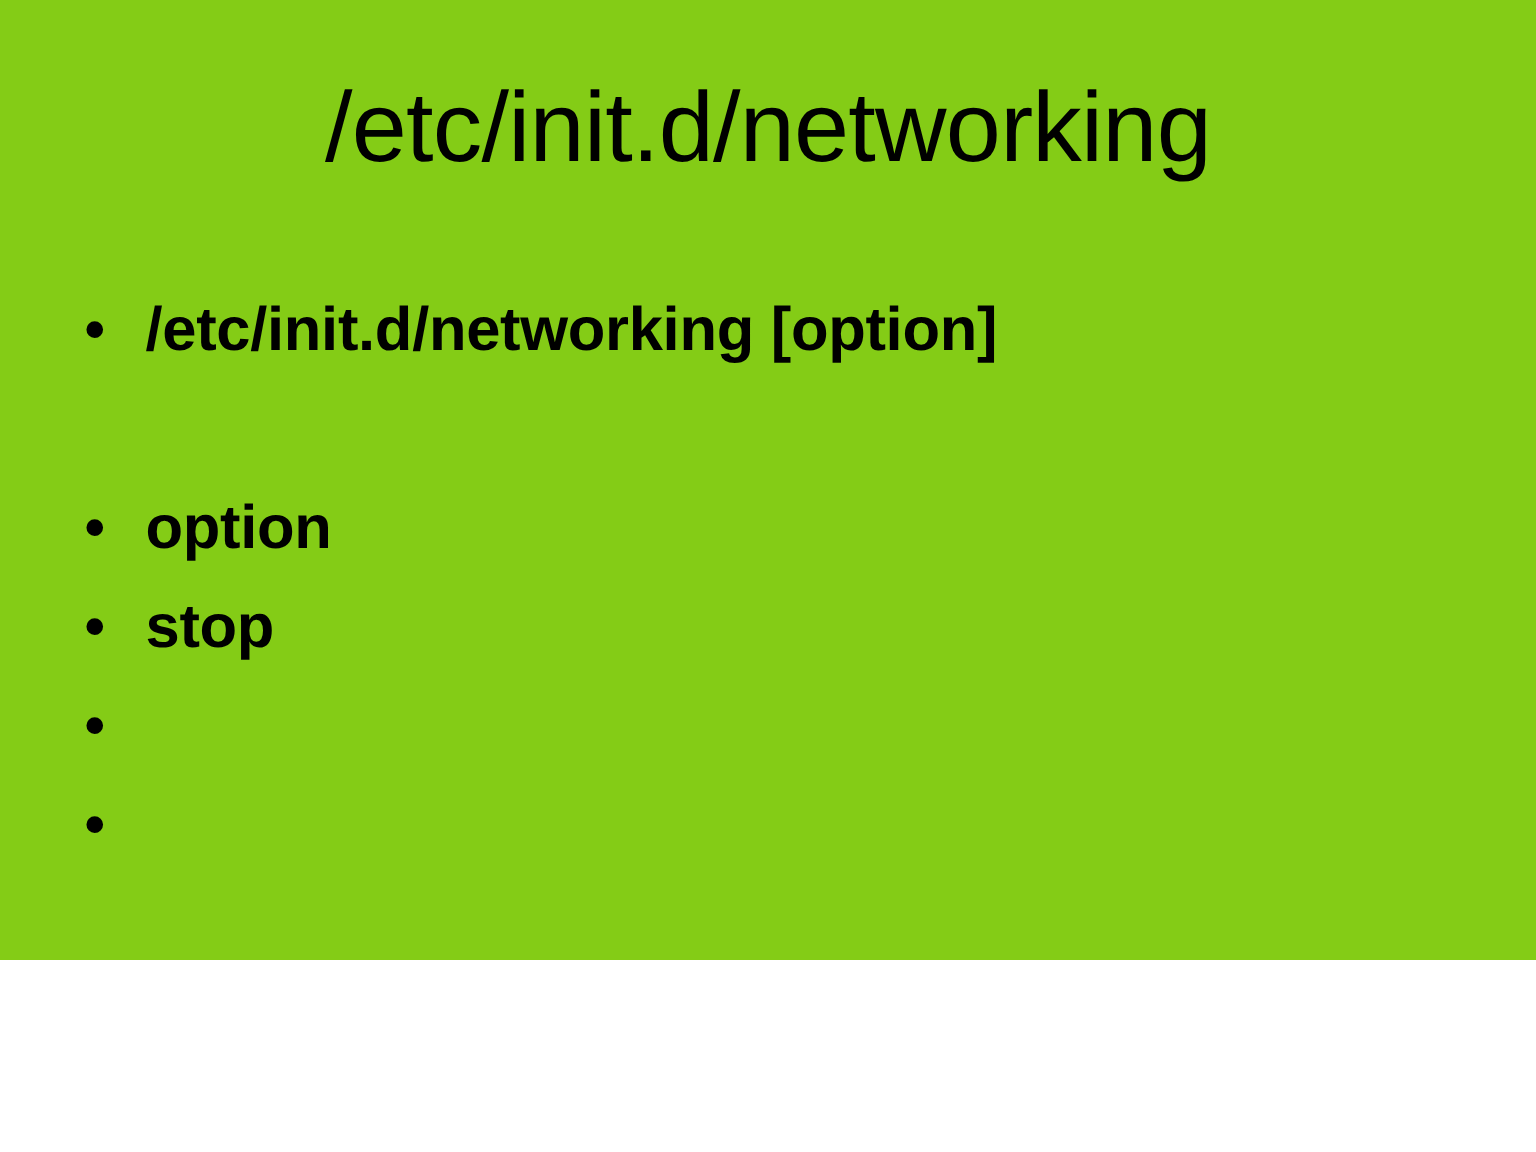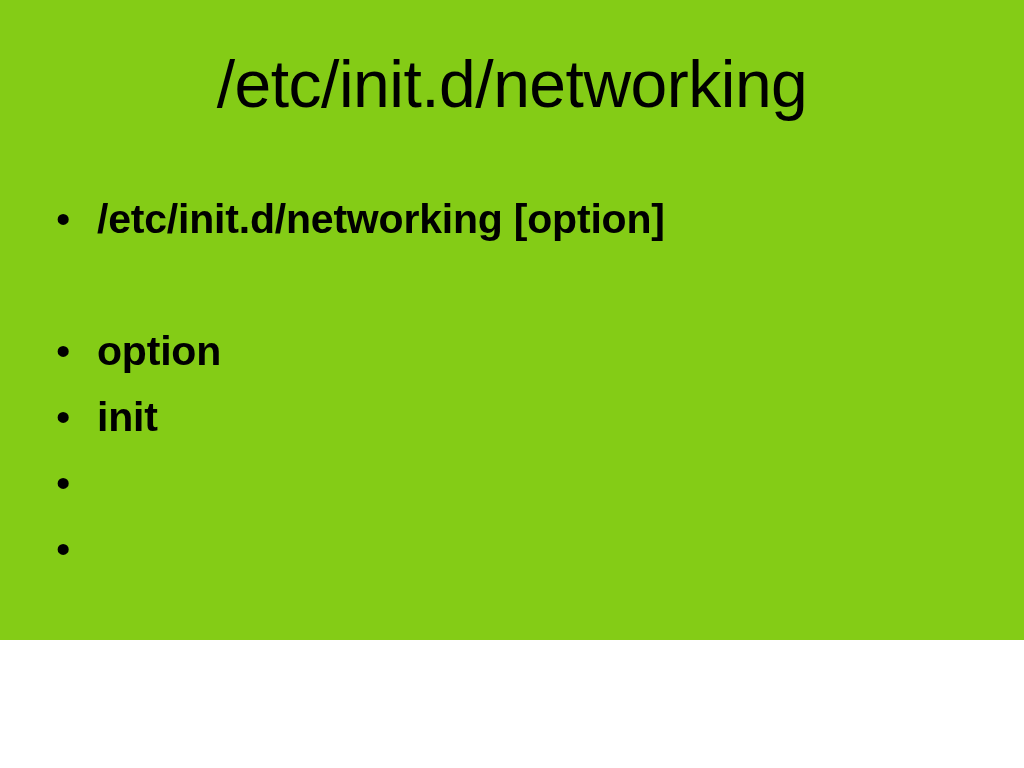--- a/index.html
+++ b/index.html
@@ -98,21 +98,21 @@
 
     <li class="spacer-row"></li>
 
     <li class="bullet-row">
       <span class="bullet-mark">•</span>
       <span class="bullet-text">option</span>
     </li>
 
     <li class="bullet-row">
       <span class="bullet-mark">•</span>
-      <span class="bullet-text">init</span>
+      <span class="bullet-text">stop</span>
     </li>
 
     <li class="bullet-row">
       <span class="bullet-mark">•</span>
     </li>
 
     <li class="bullet-row">
       <span class="bullet-mark">•</span>
     </li>
 

